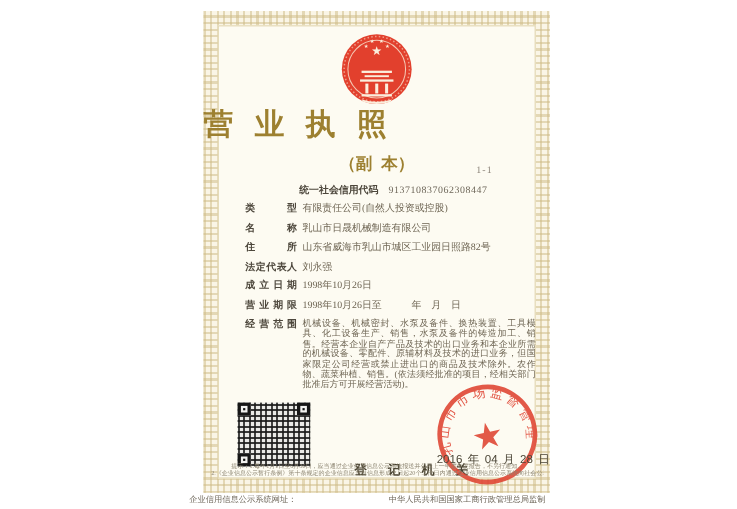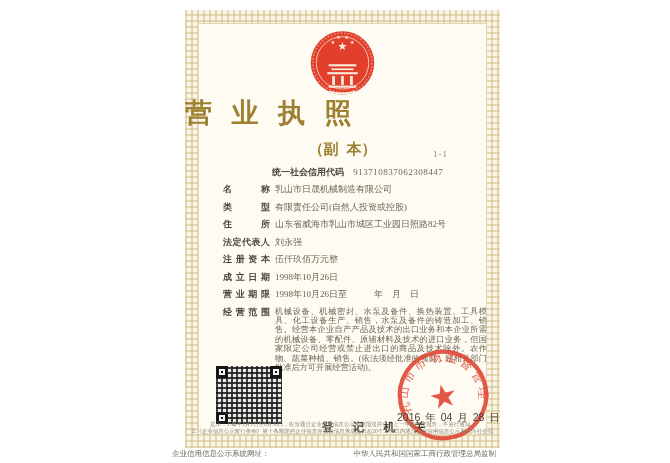--- a/index.html
+++ b/index.html
@@ -113,38 +113,34 @@
   <div class="subtitle">（副  本）</div>
   <div class="pageno">1-1</div>
 
   <div class="codeline">
     <span class="lab">统一社会信用代码</span>
     <span class="val">913710837062308447</span>
   </div>
 
   <div class="fields">
     <div class="row">
+      <span class="lab">类型</span>
+      <span class="val">有限责任公司(自然人投资或控股)</span>
+    </div>
+    <div class="row">
       <span class="lab">名称</span>
       <span class="val">乳山市日晟机械制造有限公司</span>
-    </div>
-    <div class="row">
-      <span class="lab">类型</span>
-      <span class="val">有限责任公司(自然人投资或控股)</span>
     </div>
     <div class="row">
       <span class="lab">住所</span>
       <span class="val">山东省威海市乳山市城区工业园日照路82号</span>
     </div>
     <div class="row">
       <span class="lab">法定代表人</span>
       <span class="val">刘永强</span>
-    </div>
-    <div class="row">
-      <span class="lab">注册资本</span>
-      <span class="val">伍仟玖佰万元整</span>
     </div>
     <div class="row">
       <span class="lab">成立日期</span>
       <span class="val">1998年10月26日</span>
     </div>
     <div class="row">
       <span class="lab">营业期限</span>
       <span class="val">1998年10月26日至　　　年　月　日</span>
     </div>
     <div class="row scope">

